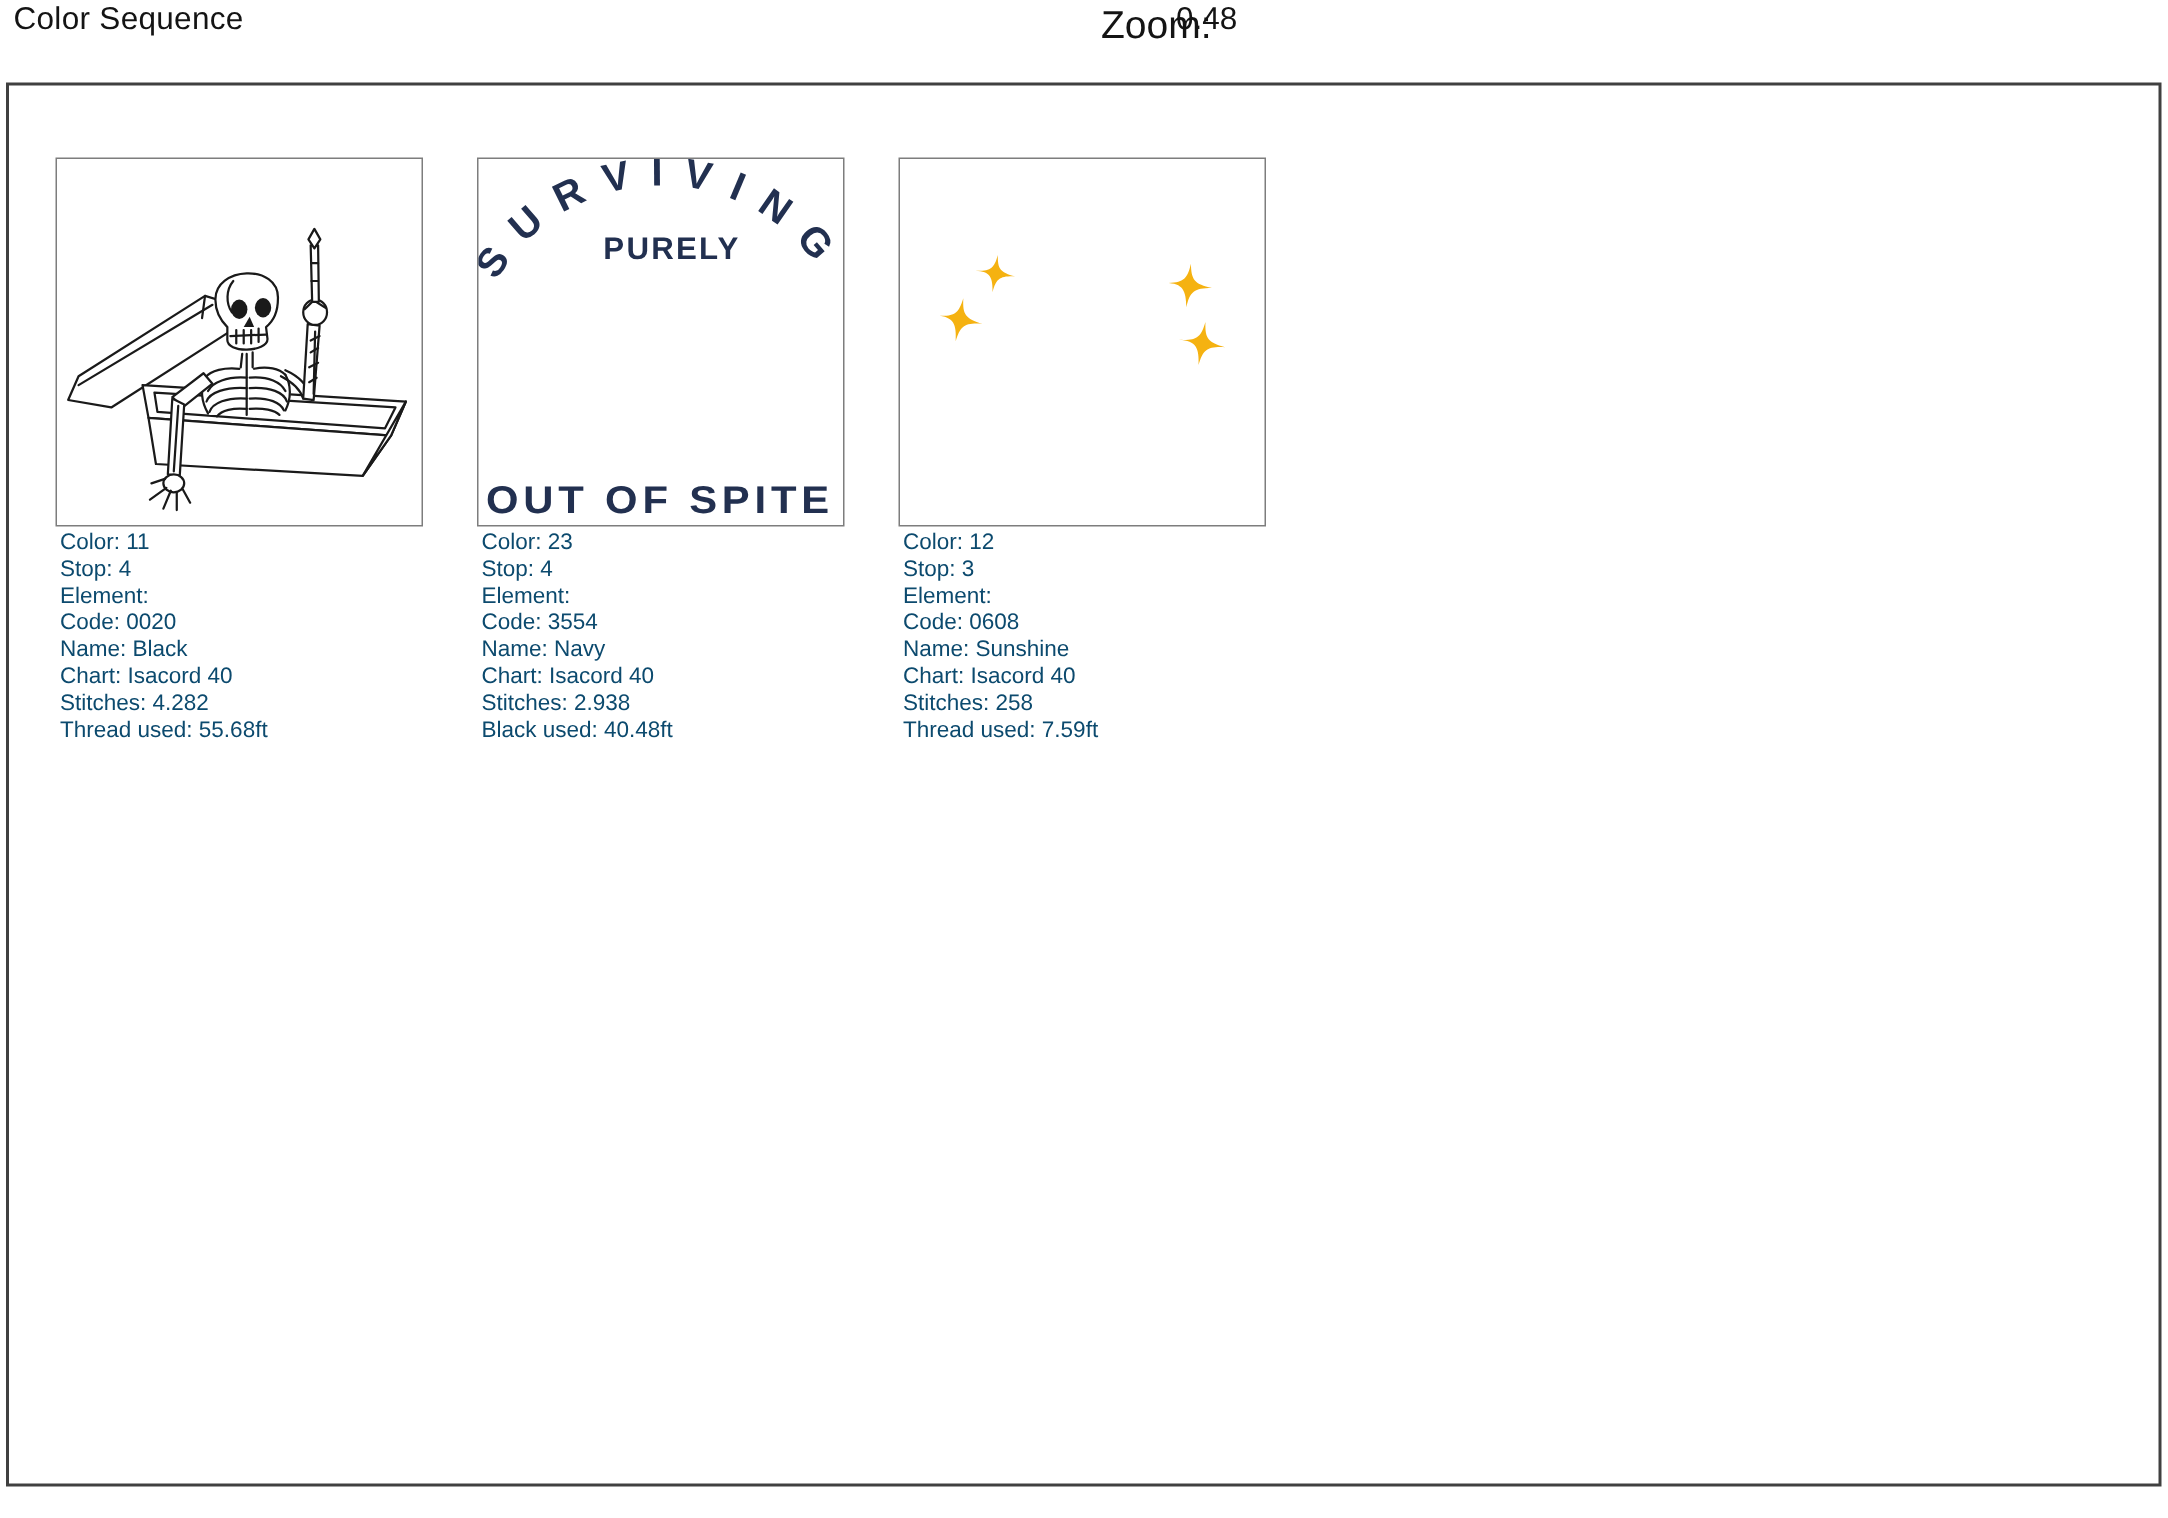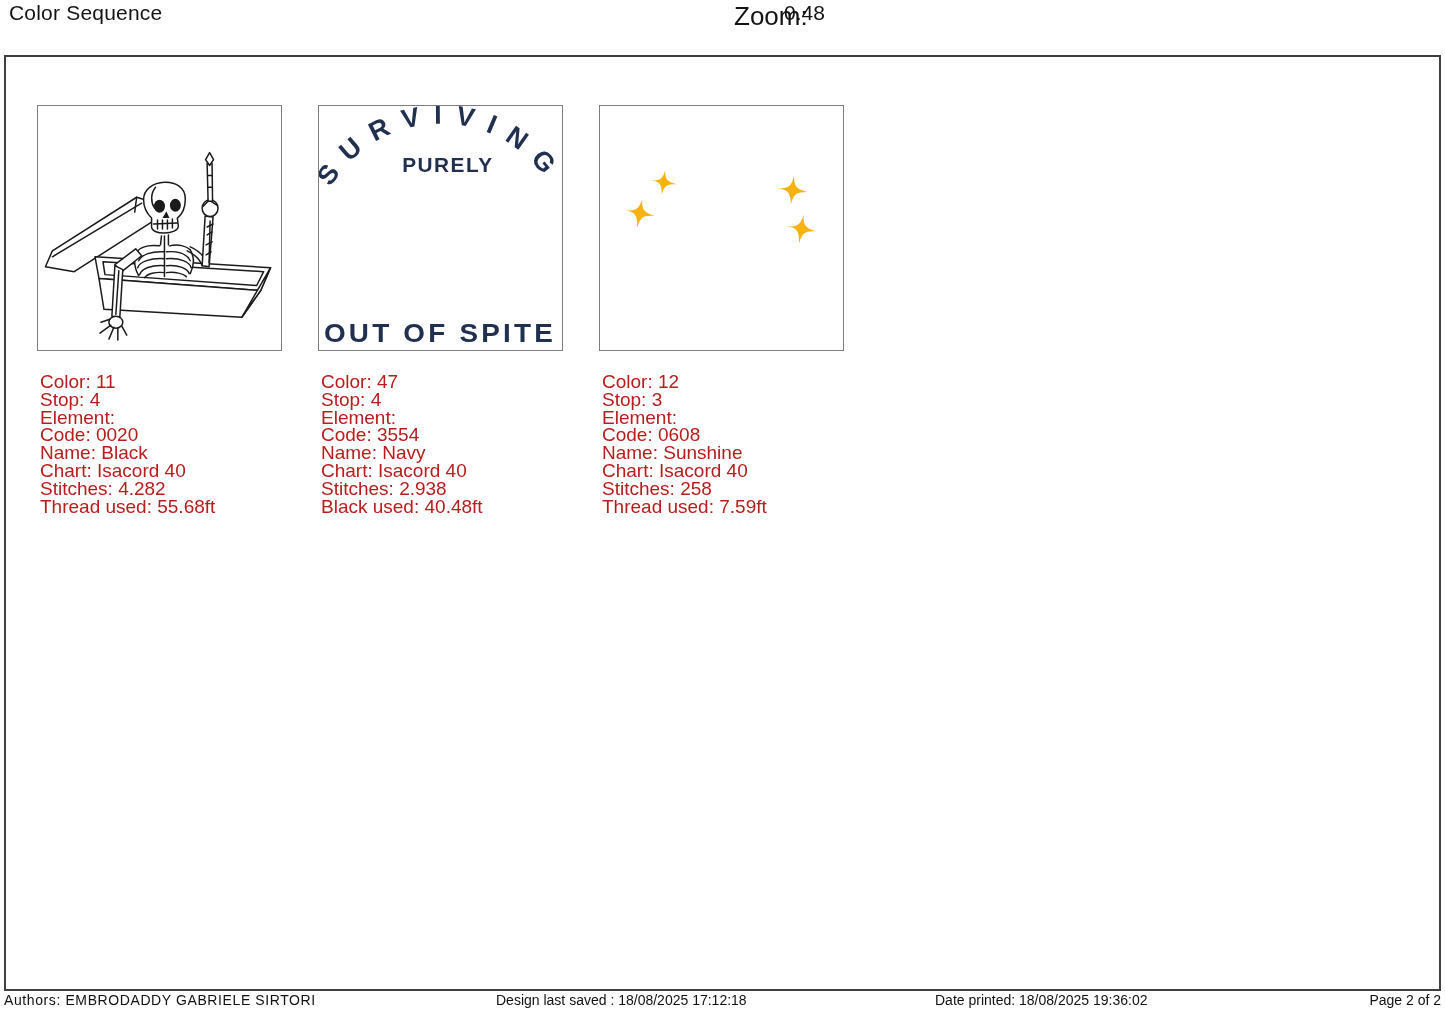--- a/index.html
+++ b/index.html
@@ -17,21 +17,21 @@
     border:2px solid #404040; background:#fff; }
 
   .seq-col { position:absolute; top:48px; width:245px; }
   .seq-col.c0 { left:31px; }
   .seq-col.c1 { left:312px; }
   .seq-col.c2 { left:593px; }
 
   .thumb { width:245px; height:246px; border:1px solid #7d7d7d; background:#fff; }
   .thumb svg { display:block; width:100%; height:100%; }
 
-  .info { margin-top:22px; padding-left:3px; font-size:19px; line-height:17.8px; color:#b91c1c; }
+  .info { margin-top:2px; padding-left:3px; font-size:15px; line-height:17.8px; color:#0c4a6e; }
 
   
   .footer { position:absolute; left:0; top:992px; width:1445px; height:20px; font-size:14px; color:#111; }
   .ft-authors { position:absolute; left:4px; top:0; letter-spacing:0.6px; }
   .ft-saved   { position:absolute; left:496px; top:0; }
   .ft-printed { position:absolute; left:935px; top:0; }
   .ft-page    { position:absolute; right:4px; top:0; }
 </style>
 </head>
 <body>
@@ -122,21 +122,21 @@
             <path id="arc" d="M 12,82 A 128,128 0 0 1 234,82"></path>
           </defs>
           <text font-size="27" font-weight="bold" letter-spacing="4" fill="#223050">
             <textPath href="#arc" startOffset="0" textLength="258" lengthAdjust="spacing">SURVIVING</textPath>
           </text>
           <text x="130" y="67" text-anchor="middle" font-size="21" font-weight="bold" letter-spacing="1.5" fill="#223050">PURELY</text>
           <text x="122" y="238" text-anchor="middle" font-size="26" font-weight="bold" letter-spacing="3" textLength="234" lengthAdjust="spacingAndGlyphs" fill="#223050">OUT OF SPITE</text>
         </svg>
       </div>
       <div class="info">
-        <div>Color: 47</div>
+        <div>Color: 23</div>
         <div>Stop: 4</div>
         <div>Element:</div>
         <div>Code: 3554</div>
         <div>Name: Navy</div>
         <div>Chart: Isacord 40</div>
         <div>Stitches: 2.938</div>
         <div>Black used: 40.48ft</div>
       </div>
     </div>
 
@@ -159,20 +159,14 @@
         <div>Code: 0608</div>
         <div>Name: Sunshine</div>
         <div>Chart: Isacord 40</div>
         <div>Stitches: 258</div>
         <div>Thread used: 7.59ft</div>
       </div>
     </div>
 
   </div>
 
-  <div class="footer">
-    <span class="ft-authors">Authors: EMBRODADDY GABRIELE SIRTORI</span>
-    <span class="ft-saved">Design last saved : 18/08/2025 17:12:18</span>
-    <span class="ft-printed">Date printed: 18/08/2025 19:36:02</span>
-    <span class="ft-page">Page 2 of 2</span>
-  </div>
 
 </div>
 
 </body></html>

